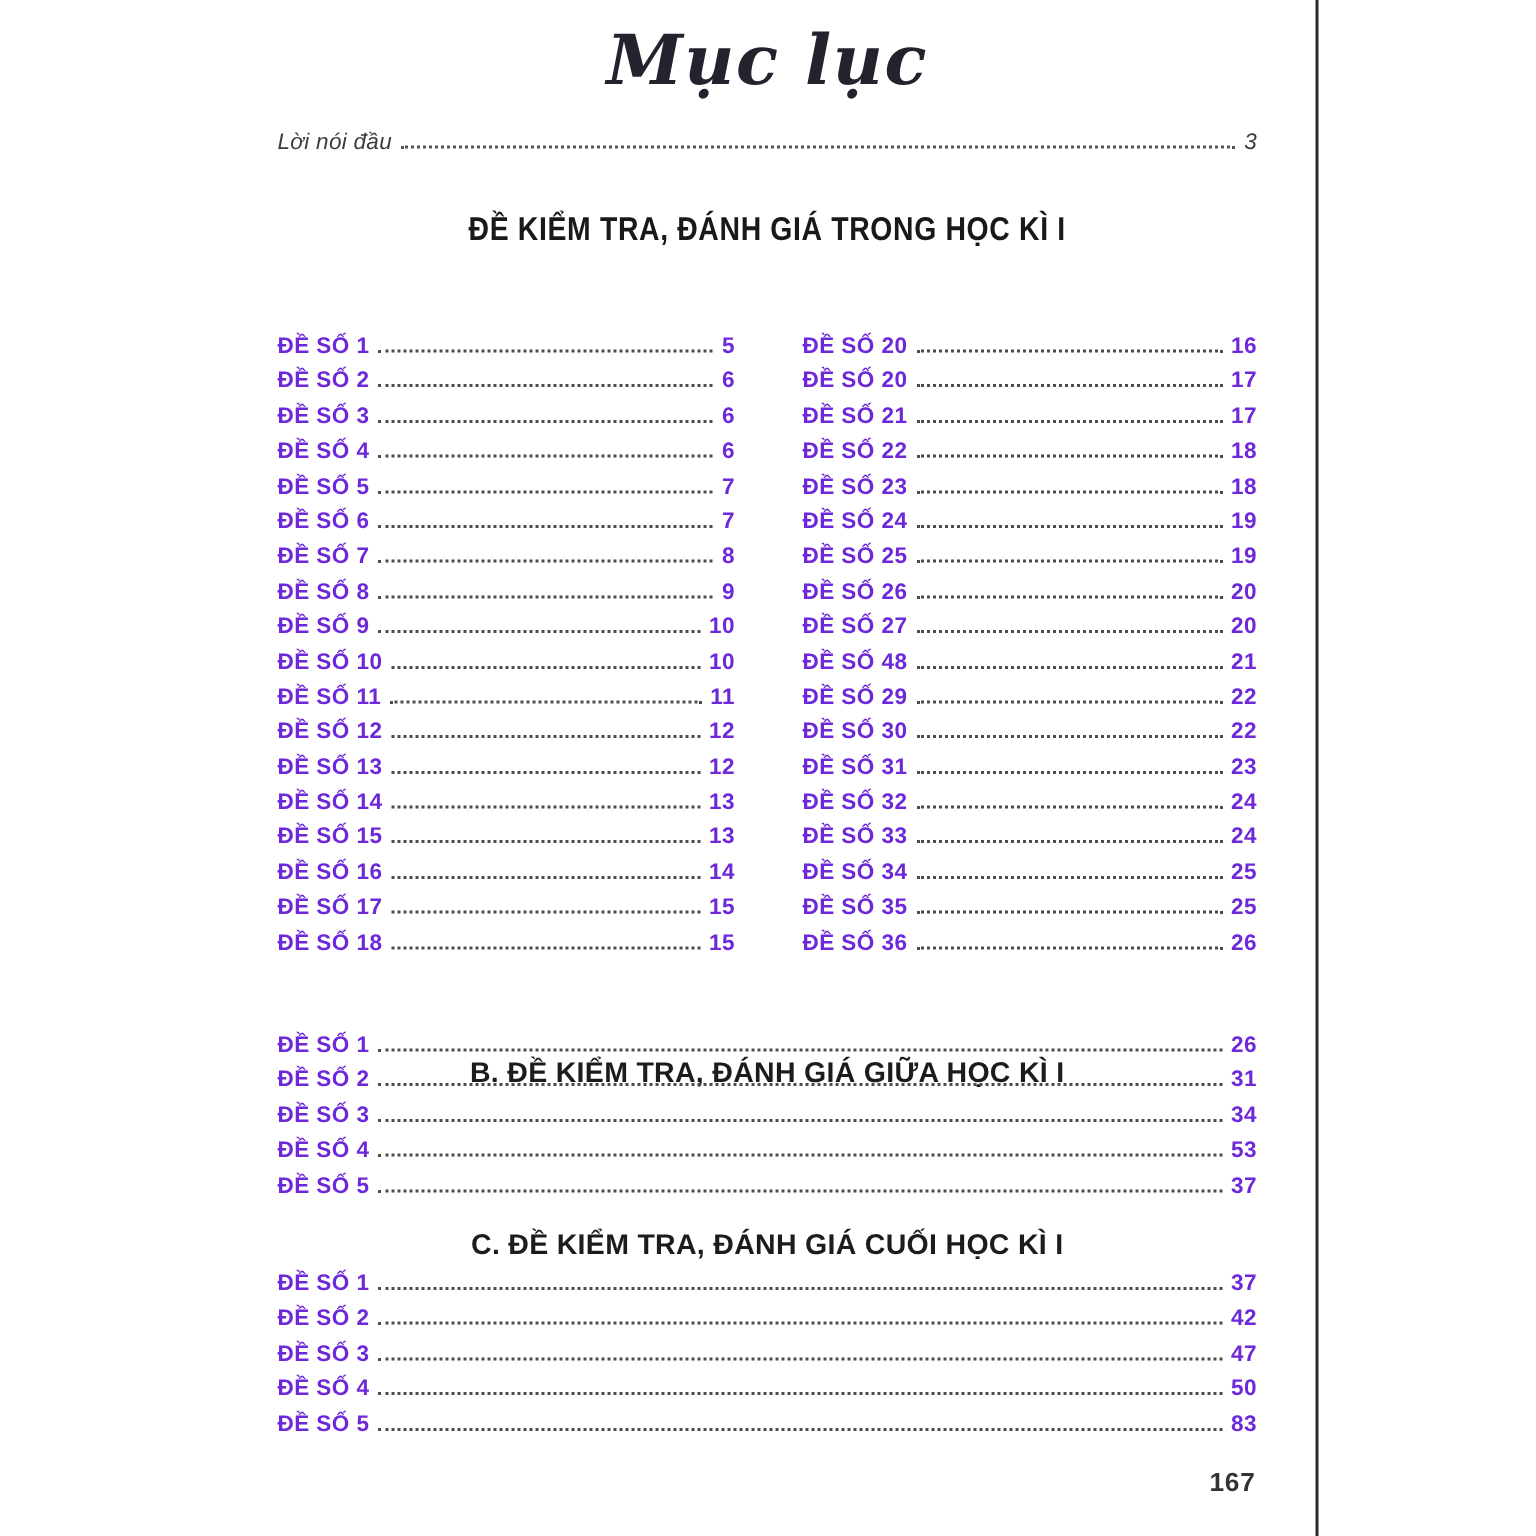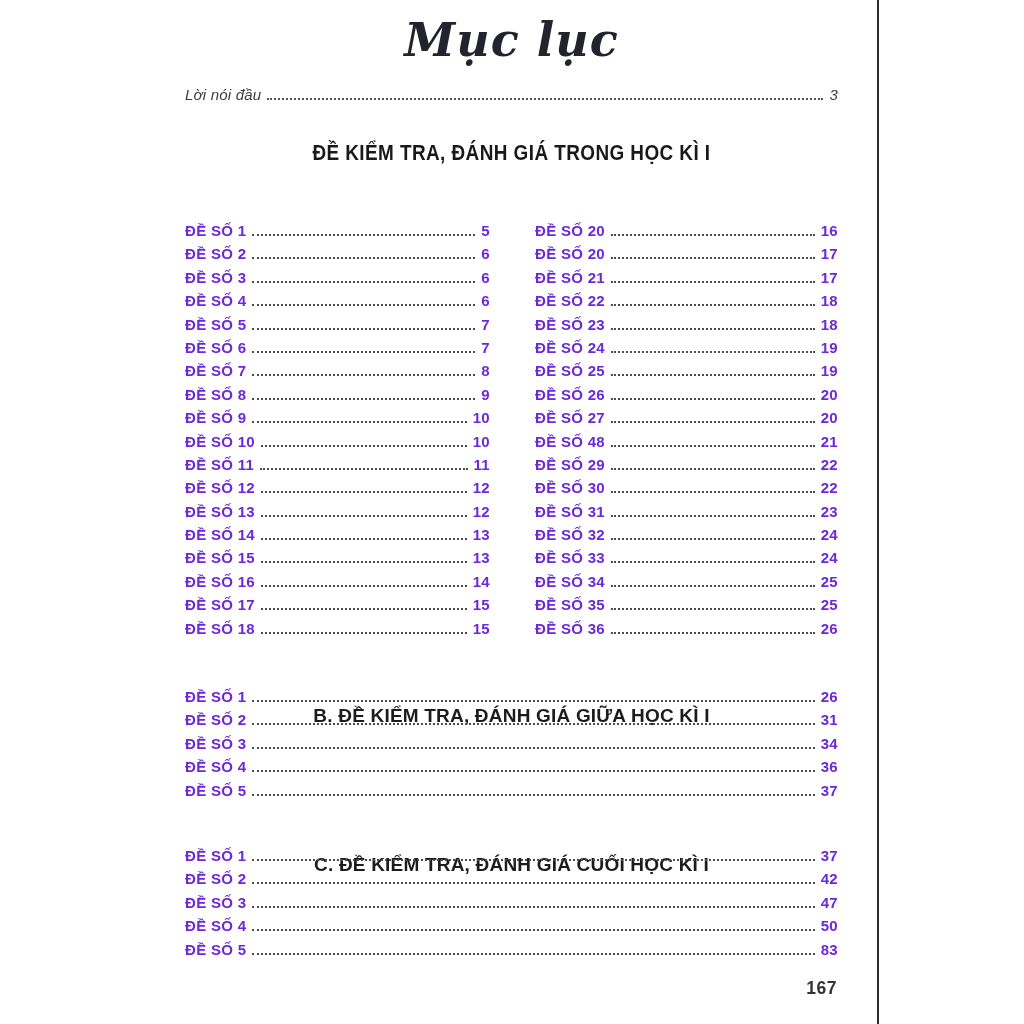--- a/index.html
+++ b/index.html
@@ -101,21 +101,21 @@
     width: 100%;
     text-align: center;
     font-size: 19px;
     line-height: 25px;
     font-weight: bold;
     color: #1c1c1c;
     letter-spacing: 0.2px;
   }
   .sec-a { top: 179px; }
   .sec-b { top: 655px; margin-top: 48px; }
-  .sec-c { top: 852px; }
+  .sec-c { top: 818px; }
   .cols {
     position: absolute;
     top: 222px;
     left: 0;
     width: 653px;
     display: flex;
     gap: 45px;
   }
   .col.left  { width: 305px; }
   .col.right { width: 303px; }
@@ -355,21 +355,21 @@
           <span class="pg">31</span>
         </div>
         <div class="toc-row">
           <span class="lbl">ĐỀ SỐ 3</span>
           <span class="leader"></span>
           <span class="pg">34</span>
         </div>
         <div class="toc-row">
           <span class="lbl">ĐỀ SỐ 4</span>
           <span class="leader"></span>
-          <span class="pg">36</span>
+          <span class="pg">53</span>
         </div>
         <div class="toc-row">
           <span class="lbl">ĐỀ SỐ 5</span>
           <span class="leader"></span>
           <span class="pg">37</span>
         </div>
       </div>
 
     <div class="sec-heading sec-c">C. ĐỀ KIỂM TRA, ĐÁNH GIÁ CUỐI HỌC KÌ I</div>
     <div class="rows sec-c-rows">

